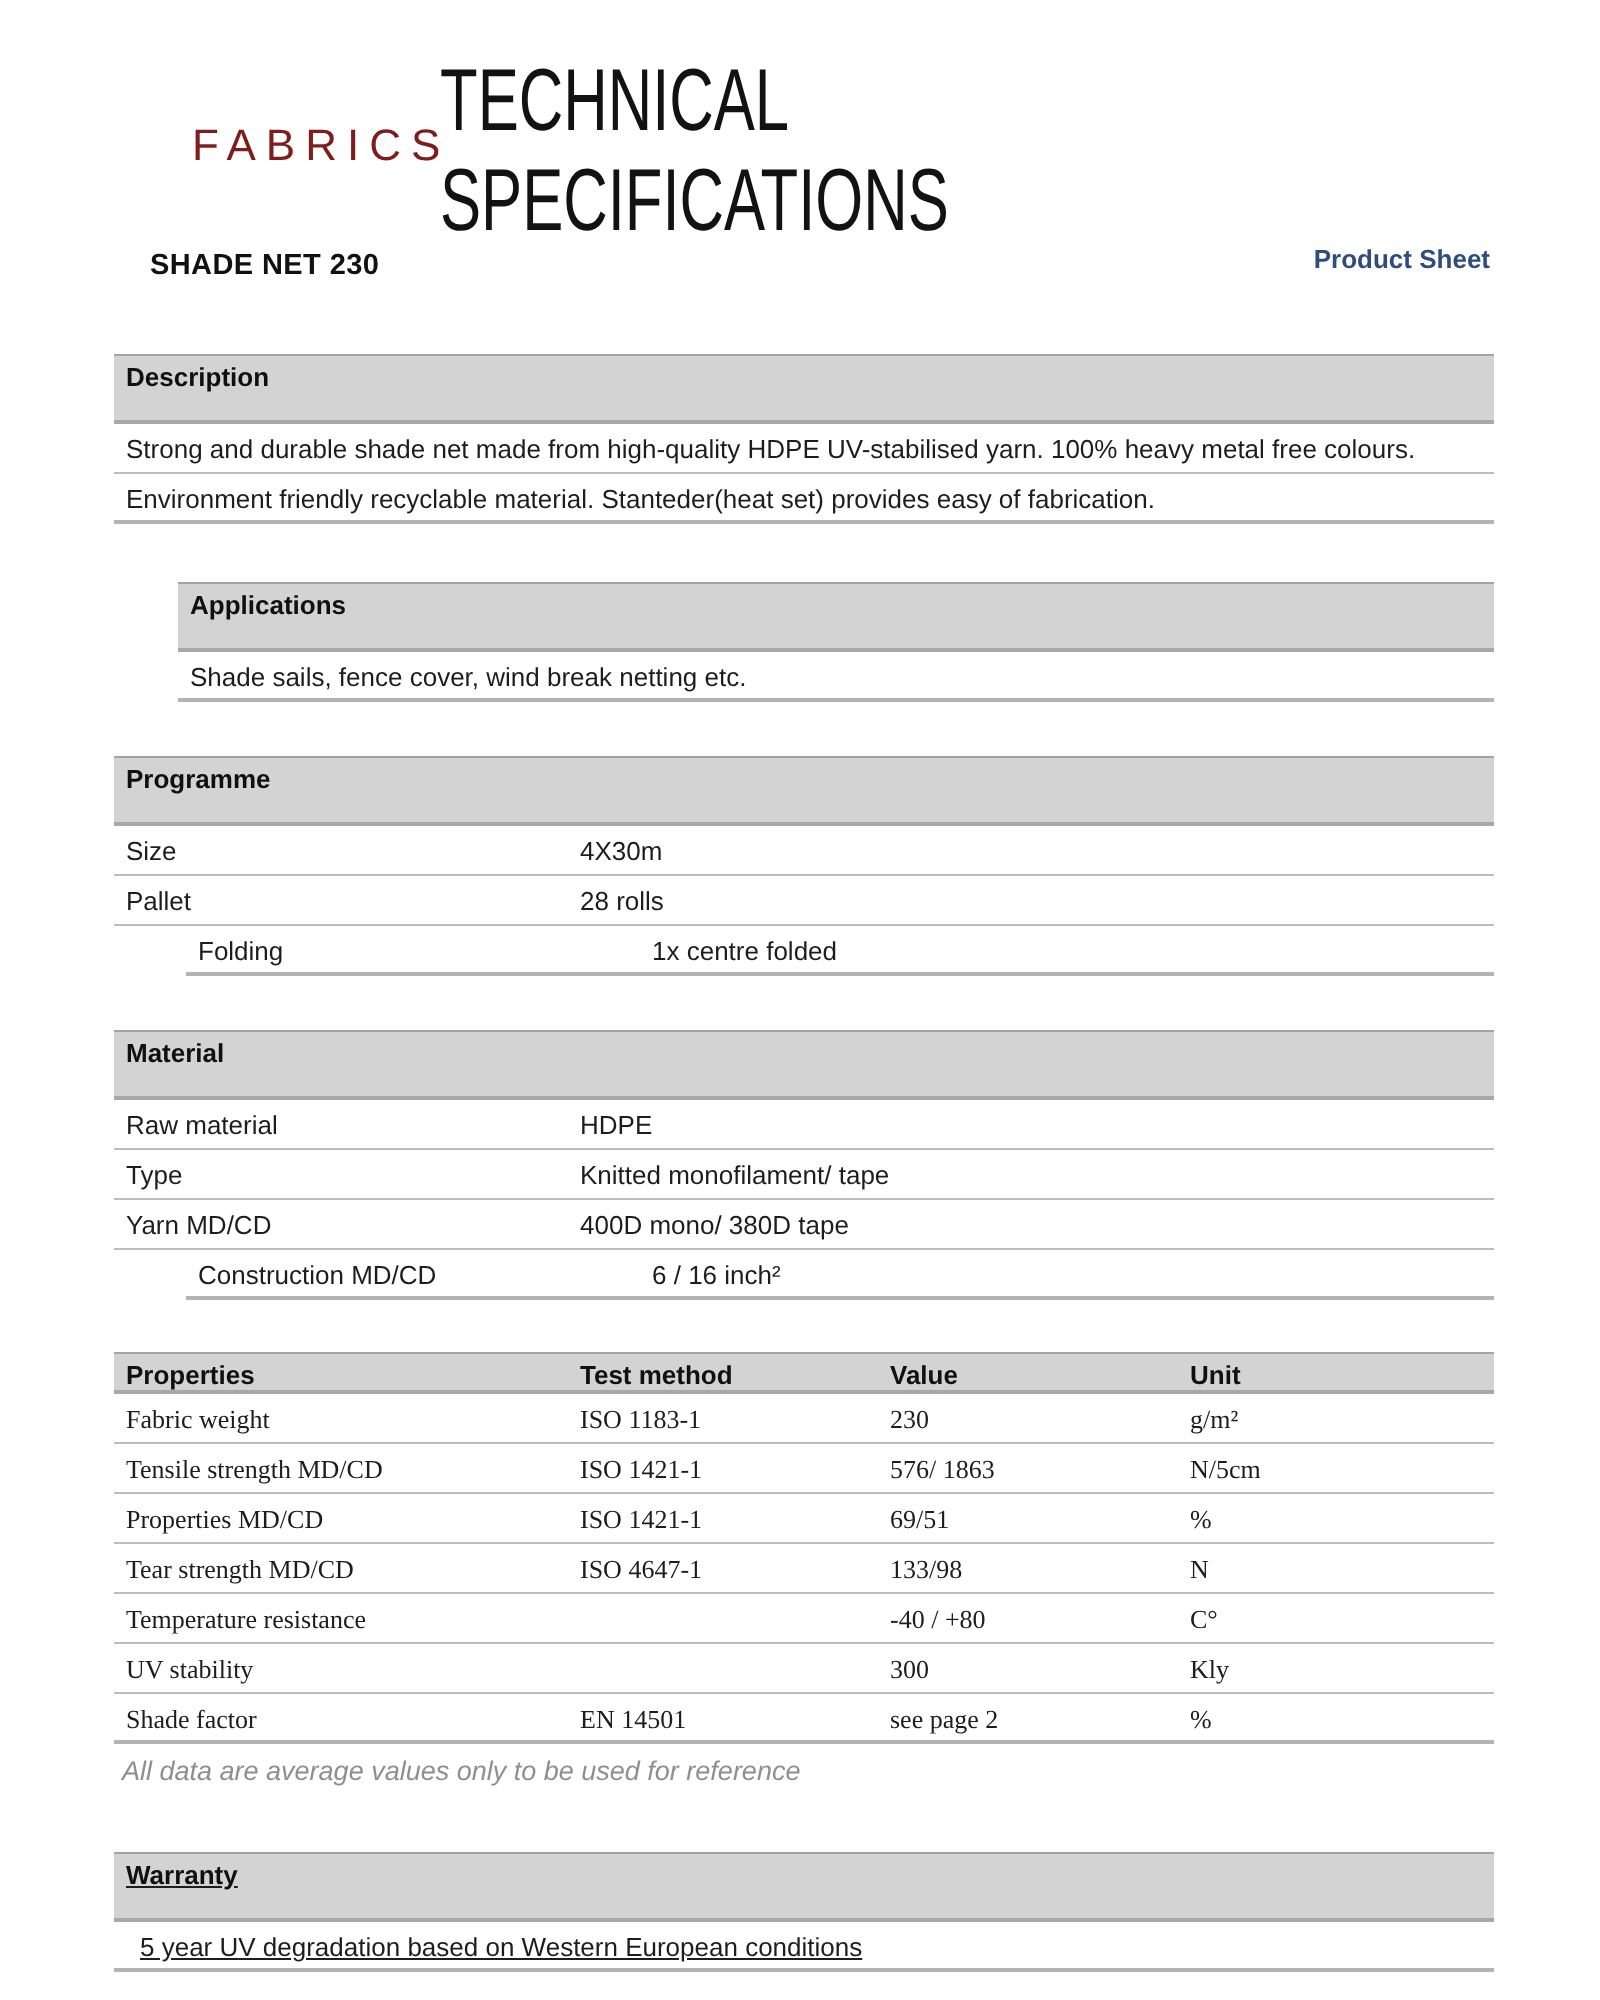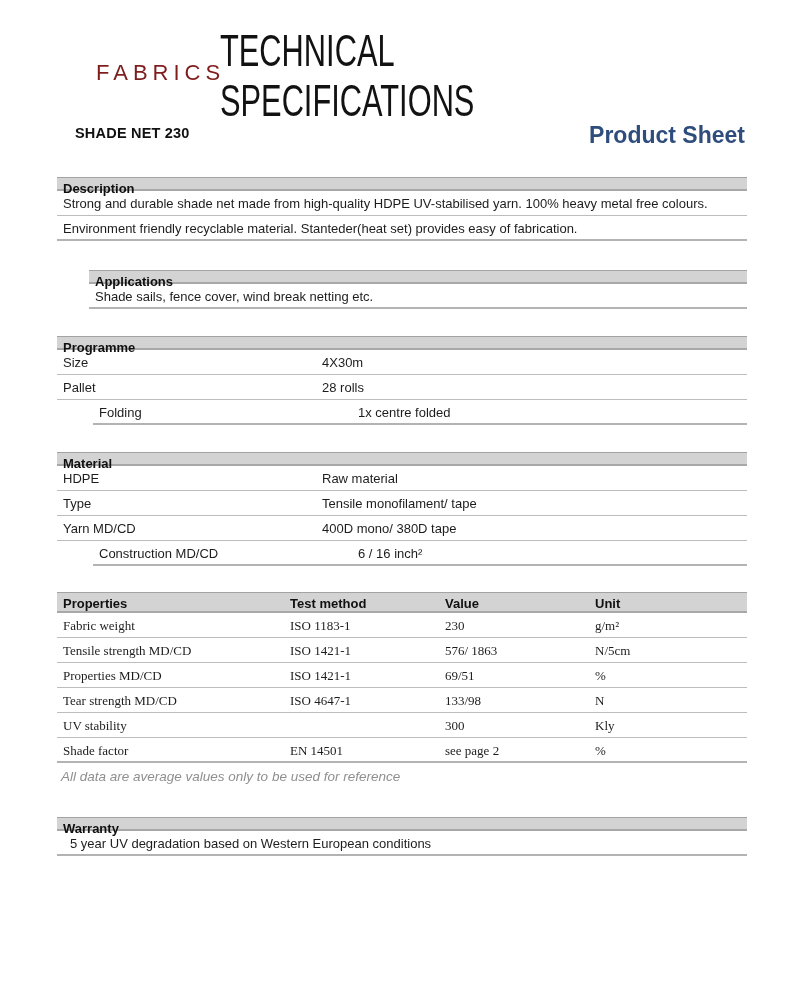--- a/index.html
+++ b/index.html
@@ -24,47 +24,47 @@
     text-align:left; color:#121212;
     font-size:44px; line-height:50px; font-weight:normal;
   }
   .title-block .tline { display:block; transform:scaleX(0.70); transform-origin:50% 50%; white-space:nowrap; }
   .product-name {
     position:absolute; left:75px; top:125px;
     font-size:14.5px; font-weight:bold; color:#111111; letter-spacing:0.2px;
   }
   .sheet-label {
     position:absolute; right:55px; top:122px;
-    font-size:23px; font-weight:bold; color:#2f4d7c;
+    font-size:13px; font-weight:bold; color:#2f4d7c;
   }
 
   
   .content { position:absolute; left:57px; top:177px; width:690px; font-size:13px; }
 
   .bar {
-    height:14px; line-height:21px;
+    height:35px; line-height:21px;
     background:#d3d3d3;
     border-top:1px solid #a3a3a3;
     border-bottom:2px solid #a8a8a8;
     font-weight:bold; font-size:13px; color:#101010;
     padding-left:6px;
   }
 
   .trow {
     height:25px; line-height:25px;
     border-bottom:1px solid #bdbdbd;
     padding-left:6px; white-space:nowrap;
   }
   .trow.end { border-bottom:2px solid #b3b3b3; }
 
   .krow {
     display:grid; grid-template-columns:227px 1fr;
     height:25px; line-height:25px;
     border-bottom:1px solid #bdbdbd;
-    padding-left:6px; white-space:nowrap;gap:32px;
+    padding-left:6px; white-space:nowrap;
   }
   .krow.end { border-bottom:2px solid #b3b3b3;margin-left:36px; }
 
   .pbar {
     display:grid; grid-template-columns:227px 155px 150px 1fr;
     height:21px; line-height:21px;
     background:#d3d3d3;
     border-top:1px solid #a3a3a3;
     border-bottom:2px solid #a8a8a8;
     font-weight:bold; font-size:13px; color:#101010;
@@ -80,21 +80,21 @@
 
   .note {
     font-style:italic; color:#8f8f8f;
     font-size:13.5px; padding:6px 0 0 4px; height:24px;
   }
 
   .sec-applications { margin-top:29px;margin-left:32px; }
   .sec-programme   { margin-top:27px; }
   .sec-material    { margin-top:27px; }
   .sec-properties  { margin-top:26px; }
-  .sec-warranty    { margin-top:30px; }
+  .sec-warranty    { margin-top:30px;text-decoration:underline; }
   .indent { padding-left:13px; }
 </style>
 </head>
 <body>
 
 <div class="page">
 
   <div class="logo">FABRICS</div>
 
   <div class="title-block">
@@ -130,26 +130,26 @@
       </div>
       <div class="krow end">
         <span>Folding</span>
         <span>1x centre folded</span>
       </div>
     </section>
 
     <section class="sec-material">
       <div class="bar">Material</div>
       <div class="krow">
+        <span>Raw material</span>
         <span>HDPE</span>
-        <span>Raw material</span>
       </div>
       <div class="krow">
         <span>Type</span>
-        <span>Tensile monofilament/ tape</span>
+        <span>Knitted monofilament/ tape</span>
       </div>
       <div class="krow">
         <span>Yarn MD/CD</span>
         <span>400D mono/ 380D tape</span>
       </div>
       <div class="krow end">
         <span>Construction MD/CD</span>
         <span>6 / 16 inch²</span>
       </div>
     </section>
@@ -179,20 +179,26 @@
         <span>69/51</span>
         <span>%</span>
       </div>
       <div class="prow">
         <span>Tear strength MD/CD</span>
         <span>ISO 4647-1</span>
         <span>133/98</span>
         <span>N</span>
       </div>
       <div class="prow">
+        <span>Temperature resistance</span>
+        <span></span>
+        <span>-40 / +80</span>
+        <span>C°</span>
+      </div>
+      <div class="prow">
         <span>UV stability</span>
         <span></span>
         <span>300</span>
         <span>Kly</span>
       </div>
       <div class="prow end">
         <span>Shade factor</span>
         <span>EN 14501</span>
         <span>see page 2</span>
         <span>%</span>

